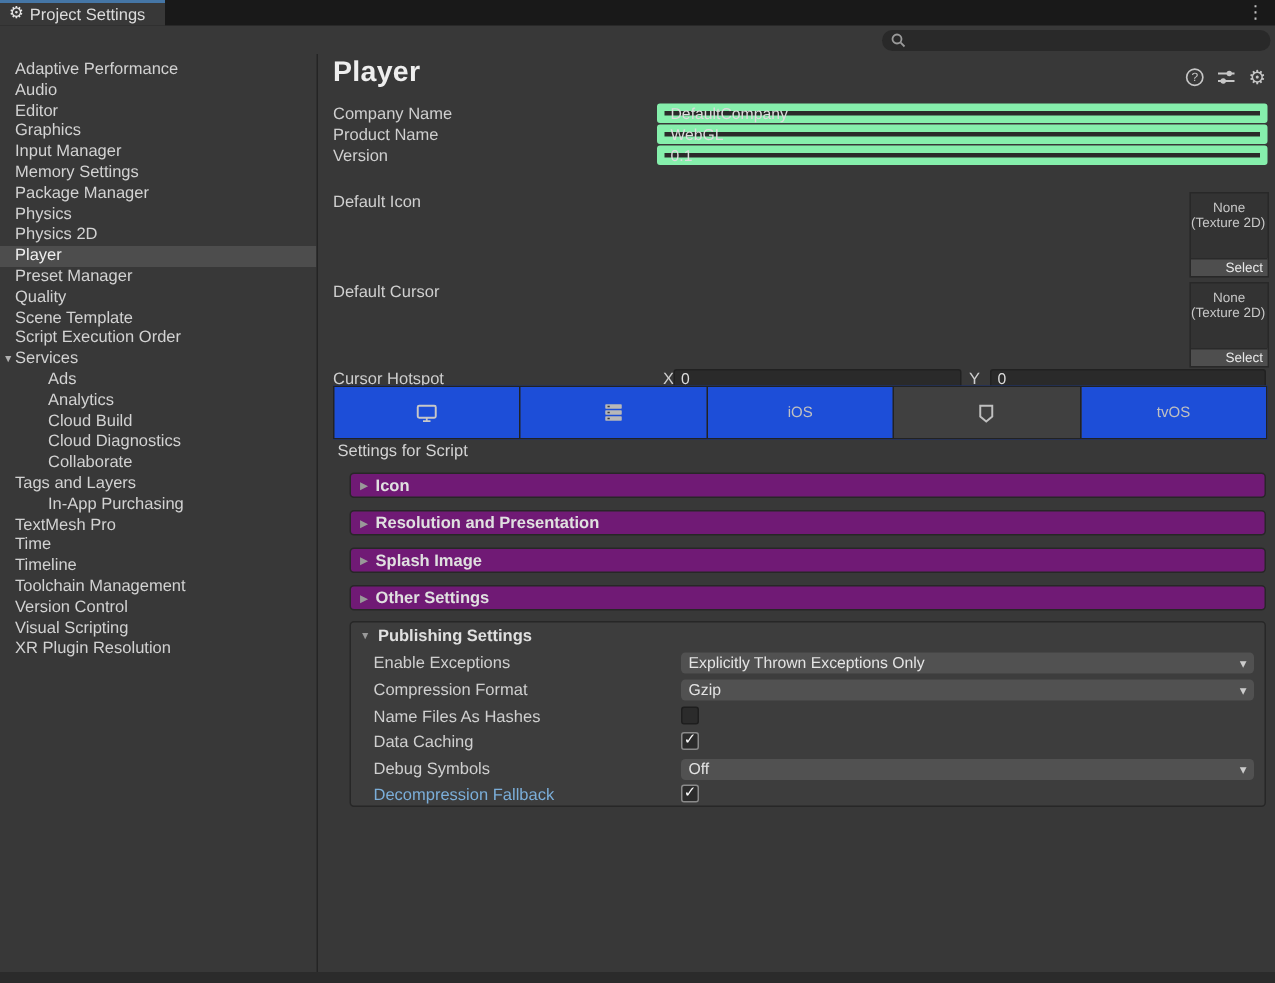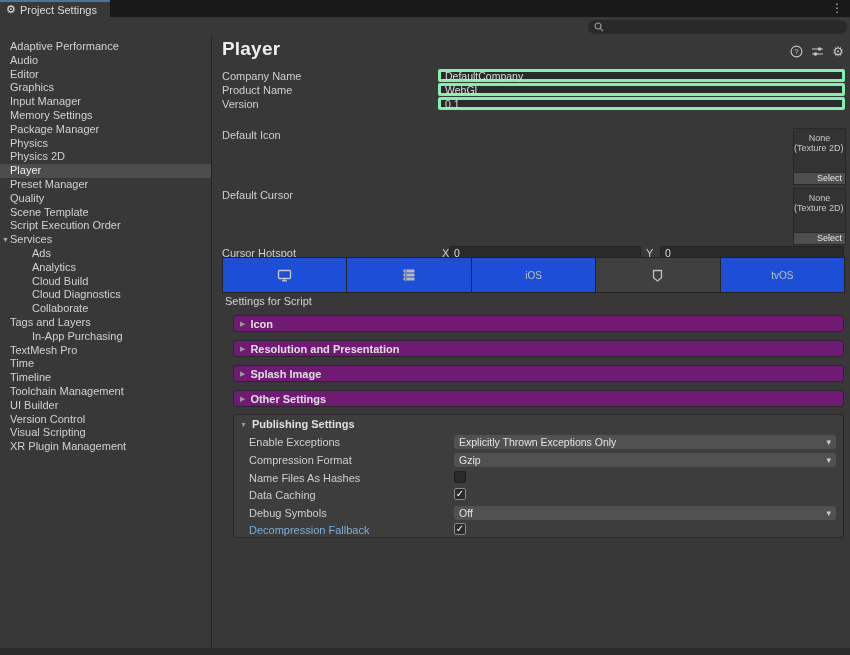--- a/index.html
+++ b/index.html
@@ -30,21 +30,21 @@
   .sb-item.selected{background:#4d4d4d;color:#efefef;}
   .sb-item .tri{position:absolute;left:2px;top:0;font-size:7px;color:#b0b0b0;}
 
   
   .main{position:absolute;left:212px;top:36px;right:0;bottom:7px;}
   .page-title{position:absolute;left:10px;top:2px;font-size:19px;font-weight:bold;color:#eeeeee;letter-spacing:.2px;}
   .hdr-icons{position:absolute;right:6px;top:9px;display:flex;gap:8px;align-items:center;}
   .hdr-icons .ic{display:block;cursor:default;}
 
   .flabel{position:absolute;left:10px;color:#cfcfcf;}
-  .tfield{position:absolute;left:226px;right:5px;height:13px;background:#2a2a2a;border:3px solid #86efac;
+  .tfield{position:absolute;left:226px;right:5px;height:13px;background:#2a2a2a;border:5px solid #86efac;
     border-radius:2px;box-sizing:border-box;display:flex;align-items:center;padding-left:4px;
     font-size:10.5px;color:#dcdcdc;}
 
   .texbox{position:absolute;right:4px;width:53px;height:57px;background:#333333;border:1px solid #282828;box-sizing:border-box;cursor:default;}
   .texbox .none{margin-top:4px;text-align:center;font-size:9px;line-height:10px;color:#c8c8c8;}
   .texbox .type{text-align:left;font-size:9px;line-height:10px;color:#c8c8c8;}
   .texbox .selectbar{position:absolute;left:0;right:0;bottom:0;height:11px;background:#4e4e4e;
     font-size:9px;color:#e8e8e8;text-align:right;padding-right:3px;line-height:11px;border-top:1px solid #2a2a2a;cursor:pointer;}
 
   .axis-label{position:absolute;color:#cfcfcf;}
@@ -123,24 +123,23 @@
         <div class="sb-item indent"><span>Analytics</span></div>
         <div class="sb-item indent"><span>Cloud Build</span></div>
         <div class="sb-item indent"><span>Cloud Diagnostics</span></div>
         <div class="sb-item indent"><span>Collaborate</span></div>
         <div class="sb-item"><span>Tags and Layers</span></div>
         <div class="sb-item indent"><span>In-App Purchasing</span></div>
         <div class="sb-item"><span>TextMesh Pro</span></div>
         <div class="sb-item"><span>Time</span></div>
         <div class="sb-item"><span>Timeline</span></div>
         <div class="sb-item"><span>Toolchain Management</span></div>
-        <div class="sb-item"><span>UI Builder</span></div>
         <div class="sb-item"><span>Version Control</span></div>
         <div class="sb-item"><span>Visual Scripting</span></div>
-        <div class="sb-item"><span>XR Plugin Management</span></div>
+        <div class="sb-item"><span>XR Plugin Resolution</span></div>
       </div>
   </div>
   <div class="divider"></div>
   <div class="bottom-strip"></div>
 
   <div class="main">
     <div class="page-title">Player</div>
     <div class="hdr-icons">
       <svg class="ic" width="13" height="13" viewBox="0 0 13 13">
         <circle cx="6.5" cy="6.5" r="5.4" fill="none" stroke="#c6c6c6" stroke-width="1.1"></circle>

